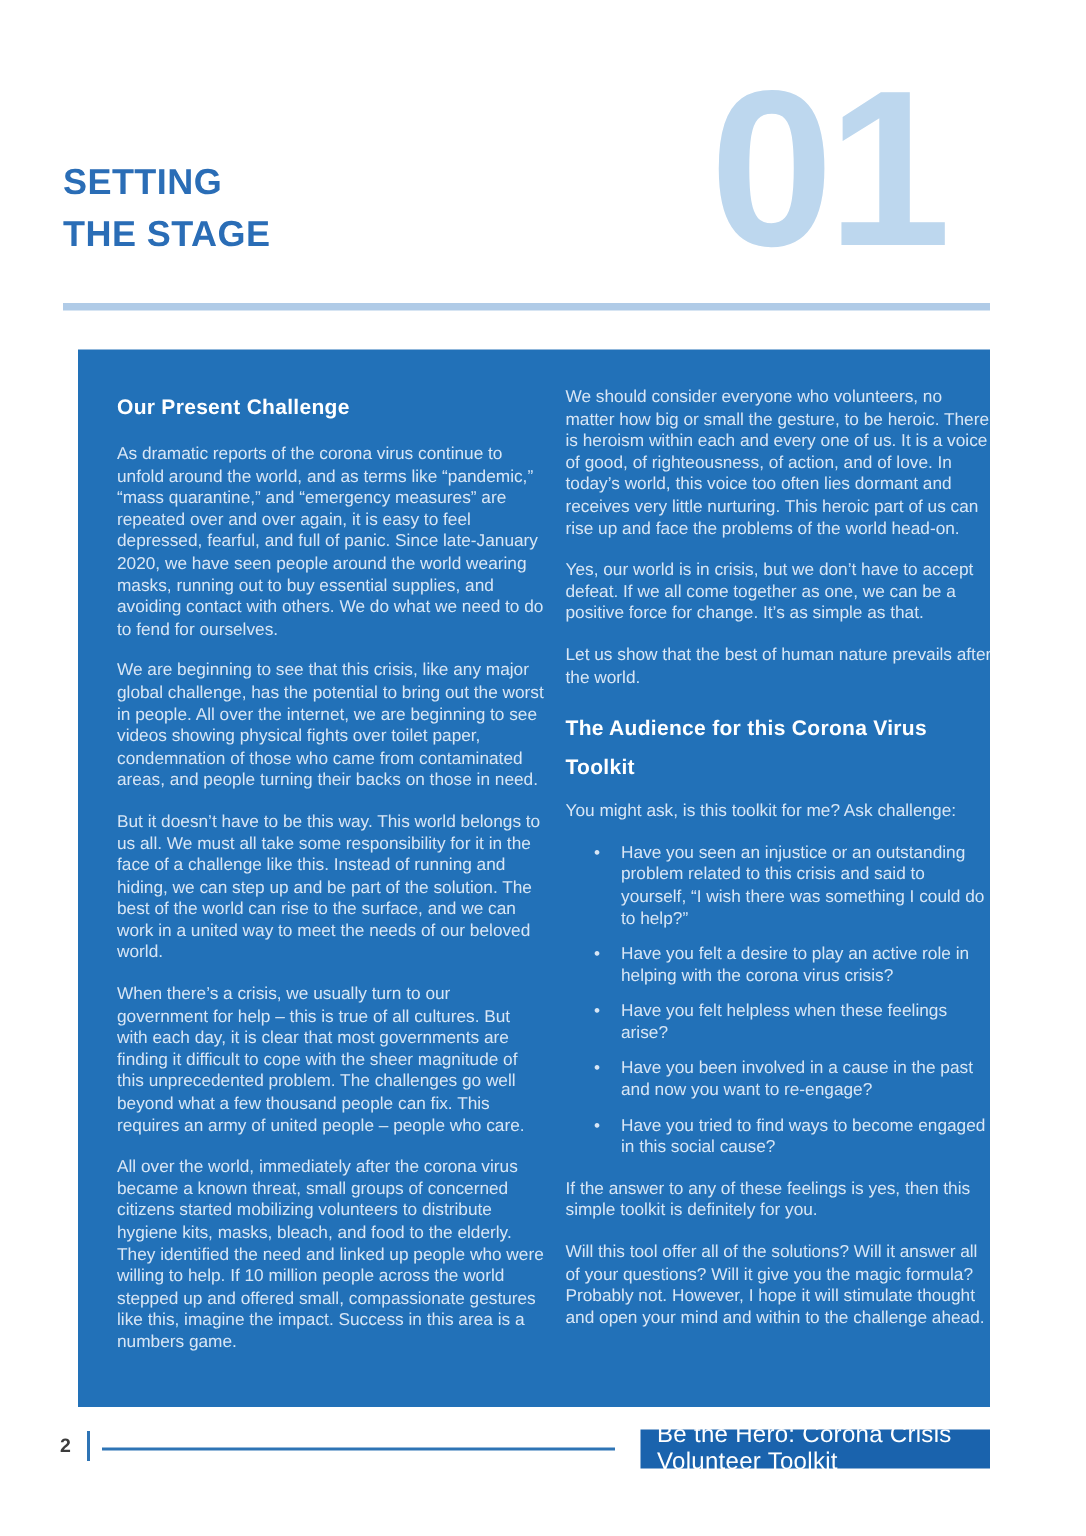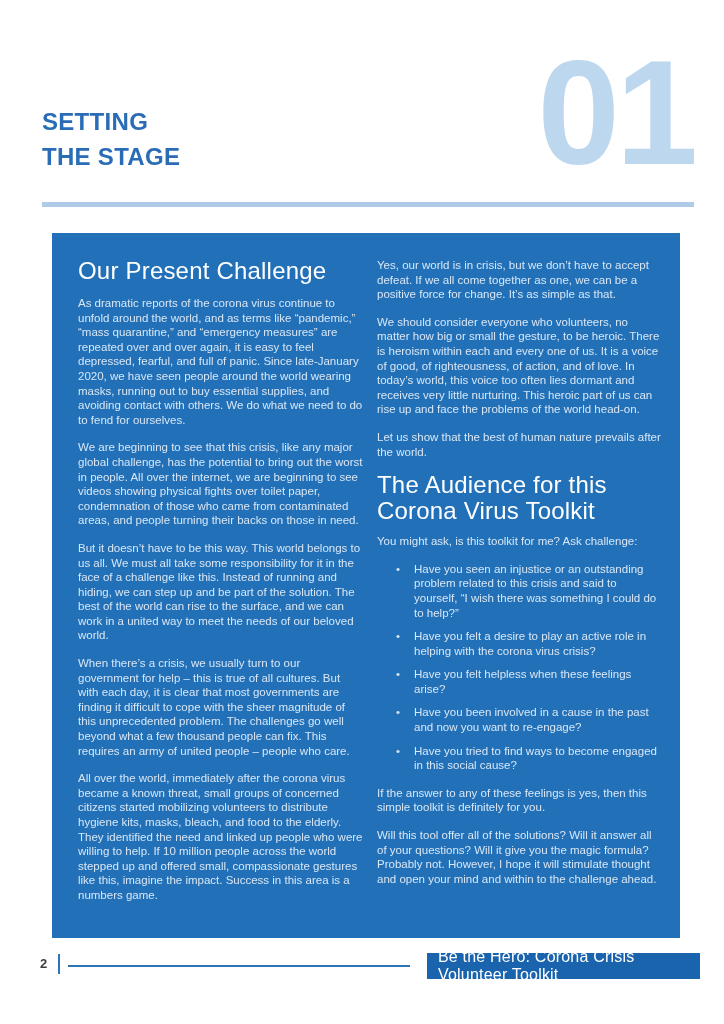--- a/index.html
+++ b/index.html
@@ -9,39 +9,39 @@
     --panel-blue:#2271b8;
     --footer-bar-blue:#1a63ad;
     --body-text:#d8e6f5;
     --heading-white:#ffffff;
     --page-number-color:#3c3c3c;
     --line-blue:#2e74b5;
   }
   *{margin:0;padding:0;box-sizing:border-box;}
   html,body{width:724px;height:1024px;background:#ffffff;
     font-family:"Liberation Sans", sans-serif;}
-  .page{position:relative;width:724px;height:1024px;background:#fff;overflow:hidden;}
+  .page{position:relative;width:660px;height:1024px;background:#fff;overflow:hidden;}
 
   
   .doc-title{position:absolute;left:42px;top:104px;
     font-size:24px;font-weight:bold;color:var(--title-blue);
     line-height:35px;letter-spacing:.3px;}
   .chapter-number{position:absolute;right:30px;top:58px;
     font-size:148px;font-weight:bold;color:var(--chapter-blue);
     line-height:110px;letter-spacing:-4px;}
   .title-rule{position:absolute;left:42px;top:202px;width:652px;height:5px;
     background:var(--rule-blue);}
 
   
   .panel{position:absolute;left:52px;top:233px;width:628px;height:705px;
     background:var(--panel-blue);padding:25px 18px 0 26px;overflow:hidden;}
   .columns{display:flex;gap:14px;}
   .col{width:285px;color:var(--body-text);font-size:11.5px;line-height:14.6px;}
   .col p{margin-bottom:13px;}
-  .panel-heading{color:var(--heading-white);font-size:24px;font-weight:normal;
+  .panel-heading{color:var(--heading-white);font-size:14px;font-weight:bold;
     line-height:26px;margin-bottom:12px;letter-spacing:.2px;}
   .panel-heading.second{margin-top:4px;margin-bottom:10px;}
   ul.question-list{list-style:none;margin:2px 0 13px 0;}
   ul.question-list li{position:relative;padding-left:37px;margin-bottom:9px;}
   ul.question-list li::before{content:"\2022";position:absolute;left:19px;top:0;
     color:var(--body-text);}
 
   
   .footer-page-number{position:absolute;left:40px;top:956px;
     font-size:13px;font-weight:bold;color:var(--page-number-color);}
@@ -71,22 +71,22 @@
       <div class="col">
         <div class="panel-heading">Our Present Challenge</div>
         <p>As dramatic reports of the corona virus continue to unfold around the world, and as terms like “pandemic,” “mass quarantine,” and “emergency measures” are repeated over and over again, it is easy to feel depressed, fearful, and full of panic. Since late-January 2020, we have seen people around the world wearing masks, running out to buy essential supplies, and avoiding contact with others. We do what we need to do to fend for ourselves.</p>
         <p>We are beginning to see that this crisis, like any major global challenge, has the potential to bring out the worst in people. All over the internet, we are beginning to see videos showing physical fights over toilet paper, condemnation of those who came from contaminated areas, and people turning their backs on those in need.</p>
         <p>But it doesn’t have to be this way. This world belongs to us all. We must all take some responsibility for it in the face of a challenge like this. Instead of running and hiding, we can step up and be part of the solution. The best of the world can rise to the surface, and we can work in a united way to meet the needs of our beloved world.</p>
         <p>When there’s a crisis, we usually turn to our government for help – this is true of all cultures. But with each day, it is clear that most governments are finding it difficult to cope with the sheer magnitude of this unprecedented problem. The challenges go well beyond what a few thousand people can fix. This requires an army of united people – people who care.</p>
         <p>All over the world, immediately after the corona virus became a known threat, small groups of concerned citizens started mobilizing volunteers to distribute hygiene kits, masks, bleach, and food to the elderly. They identified the need and linked up people who were willing to help. If 10 million people across the world stepped up and offered small, compassionate gestures like this, imagine the impact. Success in this area is a numbers game.</p>
       </div>
 
       <div class="col">
+        <p>We should consider everyone who volunteers, no matter how big or small the gesture, to be heroic. There is heroism within each and every one of us. It is a voice of good, of righteousness, of action, and of love. In today’s world, this voice too often lies dormant and receives very little nurturing. This heroic part of us can rise up and face the problems of the world head-on.</p>
         <p>Yes, our world is in crisis, but we don’t have to accept defeat. If we all come together as one, we can be a positive force for change. It’s as simple as that.</p>
-        <p>We should consider everyone who volunteers, no matter how big or small the gesture, to be heroic. There is heroism within each and every one of us. It is a voice of good, of righteousness, of action, and of love. In today’s world, this voice too often lies dormant and receives very little nurturing. This heroic part of us can rise up and face the problems of the world head-on.</p>
         <p>Let us show that the best of human nature prevails after the world.</p>
         <div class="panel-heading second">The Audience for this Corona Virus Toolkit</div>
         <p>You might ask, is this toolkit for me? Ask challenge:</p>
         <ul class="question-list">
           <li>Have you seen an injustice or an outstanding problem related to this crisis and said to yourself, “I wish there was something I could do to help?”</li>
           <li>Have you felt a desire to play an active role in helping with the corona virus crisis?</li>
           <li>Have you felt helpless when these feelings arise?</li>
           <li>Have you been involved in a cause in the past and now you want to re-engage?</li>
           <li>Have you tried to find ways to become engaged in this social cause?</li>
         </ul>

